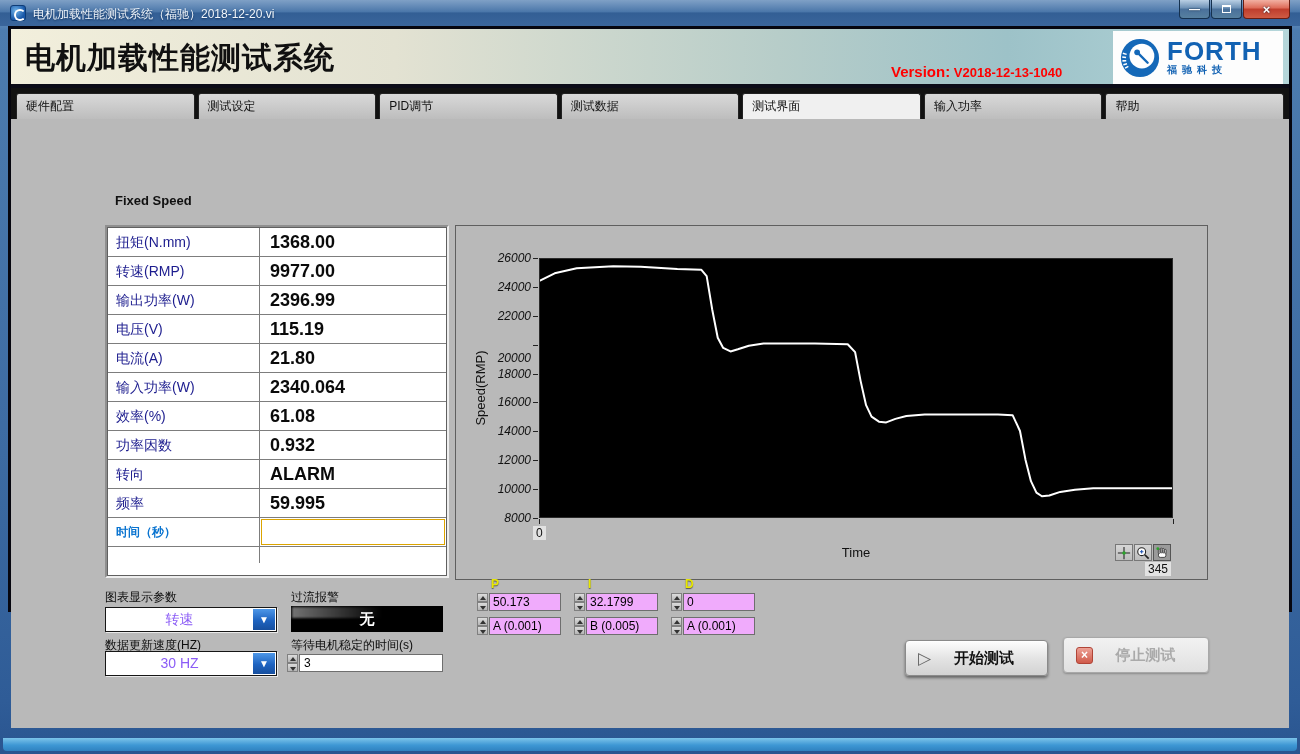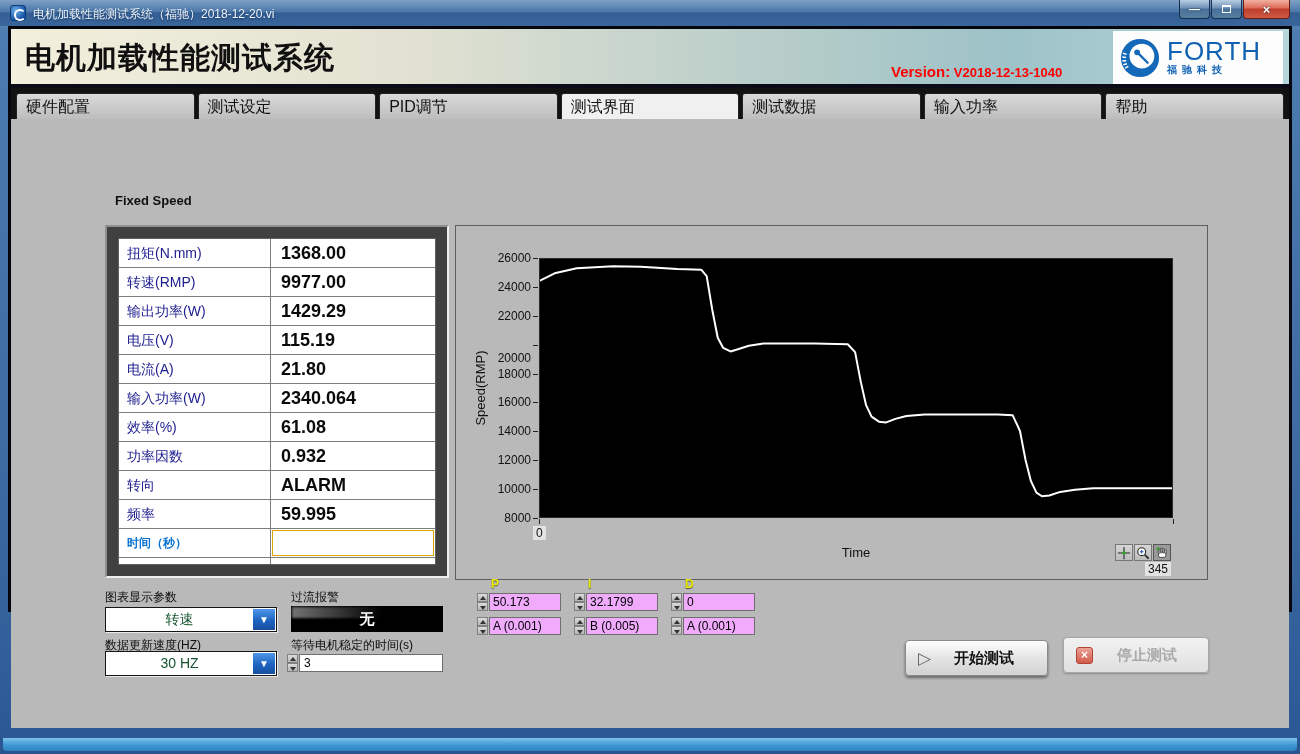--- a/index.html
+++ b/index.html
@@ -38,58 +38,58 @@
   
   .header { position:relative; width:100%; height:59px; border-bottom:4px solid #0c0c18;
     background:linear-gradient(90deg,#f2efdc 0%,#e3e2d2 30%,#b7cdc9 60%,#9dc2c8 78%,#b5d6da 100%); }
   .header h1 { position:absolute; left:14px; top:9px; font-size:30px; font-weight:bold; color:#101010; letter-spacing:1px; }
   .version { position:absolute; left:880px; top:34px; color:#ff0000; font-weight:bold; font-size:13px; }
   .version .vlab { font-size:15px; }
   .logo-box { position:absolute; right:6px; top:2px; width:170px; height:53px; background:#fdfdfd;
     display:flex; align-items:center; padding-left:6px; }
   .logo-mark { width:42px; height:42px; flex:0 0 auto; }
   .logo-txt { margin-left:6px; color:#1262b3; }
-  .logo-brand { font-size:26px; font-weight:normal; letter-spacing:1px; line-height:24px; }
+  .logo-brand { font-size:26px; font-weight:bold; letter-spacing:1px; line-height:24px; }
   .logo-sub { font-size:10px; font-weight:bold; letter-spacing:5px; }
 
   
   .tabstrip { position:relative; width:100%; height:31px; background:#121212; display:flex;
     align-items:flex-end; padding:0 5px; gap:3px; }
   .tab { height:26px; flex:1 1 0; background:linear-gradient(180deg,#d9d9d9,#bdbdbd);
     border:1px solid #222; border-bottom:none; border-radius:3px 3px 0 0;
-    font-size:16px; color:#111; padding-left:9px; line-height:25px; cursor:default; }
+    font-size:12px; color:#111; padding-left:9px; line-height:25px; cursor:default; }
   .tab.active { background:#f0f0f0; font-weight:normal; }
 
   
   .main { position:relative; width:100%; height:609px; background:#b9b9b9; }
 
   .fixed-speed { position:absolute; left:104px; top:74px; font-size:13px; font-weight:bold; color:#101010; }
 
   
   .table-outer { position:absolute; left:94px; top:106px; width:344px; height:353px;
-    border:2px solid; border-color:#8f8f8f #eeeeee #eeeeee #8f8f8f; background:#404040; padding:11px; }
+    border:2px solid; border-color:#8f8f8f #eeeeee #eeeeee #8f8f8f; background:#ec4899; padding:0; }
   .mtable { width:100%; height:100%; background:#fff; border:1px solid #606060; overflow:hidden; }
   .t-row { display:flex; height:29px; border-bottom:1px solid #7d7d7d; }
   .t-row:last-child { border-bottom:none; height:16px; }
   .t-label { width:152px; flex:0 0 auto; font-size:14px; color:#1c1c8e; line-height:28px;
     padding-left:8px; border-right:1px solid #7d7d7d; }
   .t-value { flex:1; font-size:18px; font-weight:bold; color:#0a0a0a; line-height:28px;
     padding-left:10px; position:relative; }
   .t-row.time-row .t-label { color:#0a74d0; font-size:12px; font-weight:bold; }
   .t-row.time-row .t-value { outline:1px solid #dca400; outline-offset:-2px; }
 
   
   .chart-outer { position:absolute; left:444px; top:106px; width:753px; height:355px;
     border:1px solid #5f5f5f; background:#b9b9b9; }
   .plot { position:absolute; left:83px; top:32px; width:634px; height:260px; background:#000;
     border:1px solid #2a2a2a; }
   .plot svg { width:100%; height:100%; display:block; }
   .ylab { position:absolute; left:24px; top:162px; transform:translate(-50%,-50%) rotate(-90deg);
     font-size:13px; color:#111; white-space:nowrap; }
-  .ytick { position:absolute; width:54px; text-align:right; font-size:12px; color:#111; }
+  .ytick { position:absolute; width:54px; text-align:right; font-size:12px; color:#111;font-style:italic; }
   .ytickmark { position:absolute; width:5px; height:1px; background:#222; }
   .xtick { position:absolute; font-size:12px; color:#111; background:#e2e2e2; padding:0 3px; }
   .xtickmark { position:absolute; width:1px; height:5px; background:#222; }
   .xlab { position:absolute; left:83px; width:634px; top:319px; text-align:center; font-size:13px; color:#111; }
   .palette { position:absolute; left:659px; top:318px; display:flex; gap:1px; }
   .pal-btn { width:18px; height:17px; background:linear-gradient(180deg,#d6d6d6,#bdbdbd);
     border:1px solid #777; display:flex; align-items:center; justify-content:center; }
   .pal-btn.pressed { background:#9a9a9a; border-color:#555; }
 
   
@@ -105,21 +105,21 @@
   .sp-up::after { top:2px; border-bottom:4px solid #333; }
   .sp-dn::after { top:3px; border-top:4px solid #333; }
   .num-field { width:72px; height:18px; background:#f0abfc; border:1px solid #6e6e6e;
     font-size:12px; line-height:16px; padding-left:3px; color:#000; }
 
   
   .ctl-label { position:absolute; font-size:12px; color:#0d0d0d; }
   .dropdown { position:absolute; width:172px; height:25px; background:#fff; border:1px solid #161616;
     box-shadow:1px 1px 0 #e9e9e9; }
   .dd-text { position:absolute; left:0; right:23px; top:0; bottom:0; text-align:center;
-    font-size:14px; line-height:23px; color:#14532d; }
+    font-size:14px; line-height:23px; color:#8b5cf6; }
   .dd-btn { position:absolute; right:1px; top:1px; bottom:1px; width:22px; color:#fff;
     background:linear-gradient(180deg,#4e97e8 0%,#1e63c0 55%,#174f9e 100%);
     display:flex; align-items:center; justify-content:center; font-size:10px; }
   .blackbox { position:absolute; left:280px; top:487px; width:152px; height:26px; background:#000;
     border:1px solid #000; color:#fff; font-weight:bold; font-size:15px; text-align:center;
     line-height:24px; }
   .blackbox::before { content:""; position:absolute; left:0; top:0; width:60%; height:45%;
     background:linear-gradient(90deg,rgba(255,255,255,.45),rgba(255,255,255,0)); filter:blur(1px); }
   .settle-wrap { position:absolute; left:276px; top:535px; display:flex; height:18px; }
   .settle-input { width:144px; height:18px; background:#fff; border:1px solid #6e6e6e;
@@ -132,22 +132,22 @@
     border:1px solid #8a8a8a; box-shadow:0 2px 3px rgba(0,0,0,.45), inset 0 1px 0 #fff; }
   .play-icon { font-size:17px; color:#666; margin-left:12px; line-height:1; }
   .btn-start .btn-text { flex:1; text-align:center; font-size:15px; font-weight:bold; color:#111;
     margin-right:10px; }
   .btn-stop { left:1052px; top:518px; width:146px;
     background:linear-gradient(180deg,#f2f2f2,#e0e0e0); border:1px solid #a8a8a8;
     box-shadow:0 1px 2px rgba(0,0,0,.25); }
   .stop-icon { width:17px; height:17px; border-radius:3px; margin-left:12px;
     background:linear-gradient(180deg,#eda196,#d05a4a); border:1px solid #b04437;
     color:#fff; font-weight:bold; font-size:12px; text-align:center; line-height:15px; }
-  .btn-stop .btn-text { flex:1; font-size:15px; font-weight:bold; color:#aaaaaa;
-    margin-right:10px;margin-left:24px; }
+  .btn-stop .btn-text { flex:1; text-align:center; font-size:15px; font-weight:bold; color:#aaaaaa;
+    margin-right:10px; }
 </style>
 </head>
 <body>
 
 <div class="window">
 
   <div class="titlebar">
     <div class="tb-icon"></div>
     <div class="tb-title">电机加载性能测试系统（福驰）2018-12-20.vi</div>
     <div class="tb-btns">
@@ -186,43 +186,43 @@
           <div class="logo-brand">FORTH</div>
           <div class="logo-sub">福驰科技</div>
         </div>
       </div>
     </div>
 
     <div class="tabstrip">
       <div class="tab">硬件配置</div>
       <div class="tab">测试设定</div>
       <div class="tab">PID调节</div>
+      <div class="tab">测试数据</div>
       <div class="tab active">测试界面</div>
-      <div class="tab">测试数据</div>
       <div class="tab">输入功率</div>
       <div class="tab">帮助</div>
     </div>
 
     <div class="main">
 
       <div class="fixed-speed">Fixed Speed</div>
 
       <div class="table-outer">
         <div class="mtable">
           <div class="t-row">
             <div class="t-label">扭矩(N.mm)</div>
             <div class="t-value">1368.00</div>
           </div>
           <div class="t-row">
             <div class="t-label">转速(RMP)</div>
             <div class="t-value">9977.00</div>
           </div>
           <div class="t-row">
             <div class="t-label">输出功率(W)</div>
-            <div class="t-value">1429.29</div>
+            <div class="t-value">2396.99</div>
           </div>
           <div class="t-row">
             <div class="t-label">电压(V)</div>
             <div class="t-value">115.19</div>
           </div>
           <div class="t-row">
             <div class="t-label">电流(A)</div>
             <div class="t-value">21.80</div>
           </div>
           <div class="t-row">

